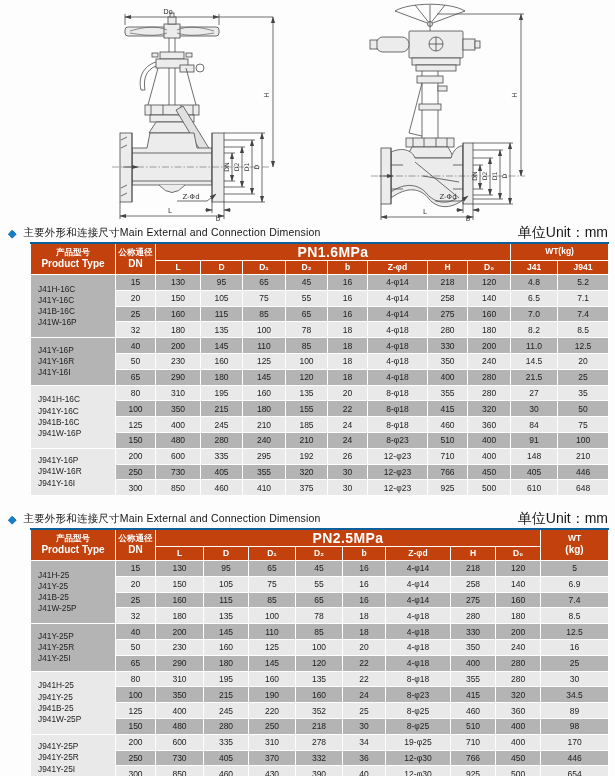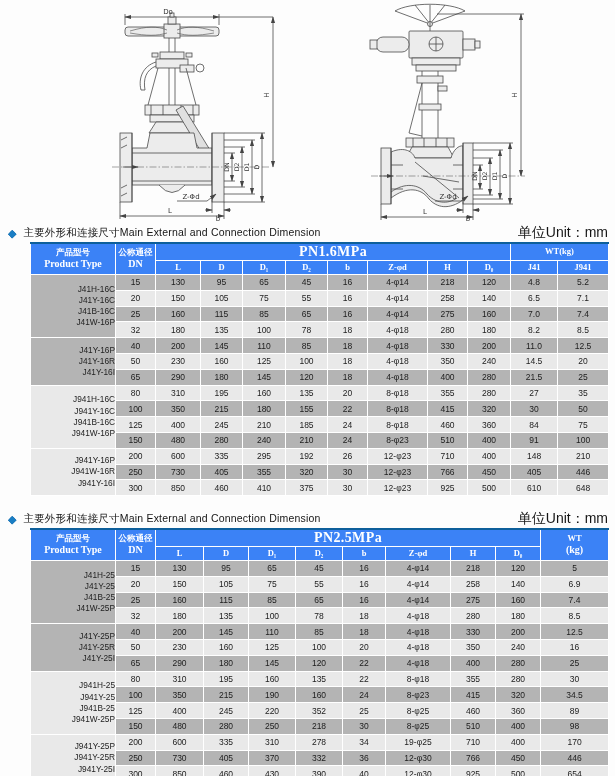--- a/index.html
+++ b/index.html
@@ -15,27 +15,27 @@
   .dim-section{position:absolute;left:8px;width:600px;}
   .title-row{display:flex;align-items:center;height:14px;font-size:10.5px;color:#151515;}
   .bullet{color:#1a7ec4;font-size:11px;margin-right:7px;line-height:1;text-shadow:0 0 0 #0b4d84;}
   .title-text{flex:1;white-space:nowrap;letter-spacing:.2px;}
   .unit{margin-right:0;font-size:14px;}
 
   .table-mount{margin:2px 0 0 22px;}
   table.dim-table{border-collapse:collapse;table-layout:fixed;width:578px;
     border-top:2px solid #0d5f9b;}
   .dim-table th,.dim-table td{border:1px solid #ffffff;padding:0;text-align:center;vertical-align:middle;}
-  .dim-table thead th{background:#3b82f6;color:#fff;font-size:8.5px;font-weight:bold;height:13px;line-height:1.15;font-family:Liberation Serif, serif;}
+  .dim-table thead th{background:#c2410c;color:#fff;font-size:8.5px;font-weight:bold;height:13px;line-height:1.15;}
   .dim-table thead th .h2{font-size:10px;}
   .dim-table thead th.pressure{font-size:14px;letter-spacing:.4px;}
   .dim-table tbody td{font-size:8.5px;height:14.8px;color:#1c1c1c;}
   .dim-table tbody tr:nth-child(odd) td{background:#b4b4b4;}
   .dim-table tbody tr:nth-child(even) td{background:#e9e9e9;}
-  .dim-table tbody td.product-cell{background:#e9e9e9;text-align:right;padding-left:7px;font-size:8.3px;line-height:1.35;color:#222;margin-top:20px;}
+  .dim-table tbody td.product-cell{background:#e9e9e9;text-align:left;padding-left:7px;font-size:8.3px;line-height:1.35;color:#222;margin-top:20px;}
 </style>
 </head>
 <body>
 
 <div class="drawings">
 
   <svg width="308" height="224" viewBox="0 0 308 224">
     <defs>
       <marker id="arw1" markerWidth="7" markerHeight="6" refX="6.4" refY="3" orient="auto-start-reverse" markerUnits="userSpaceOnUse">
         <path d="M7,3 L0,0.8 L0,5.2 Z" fill="#444"></path>

